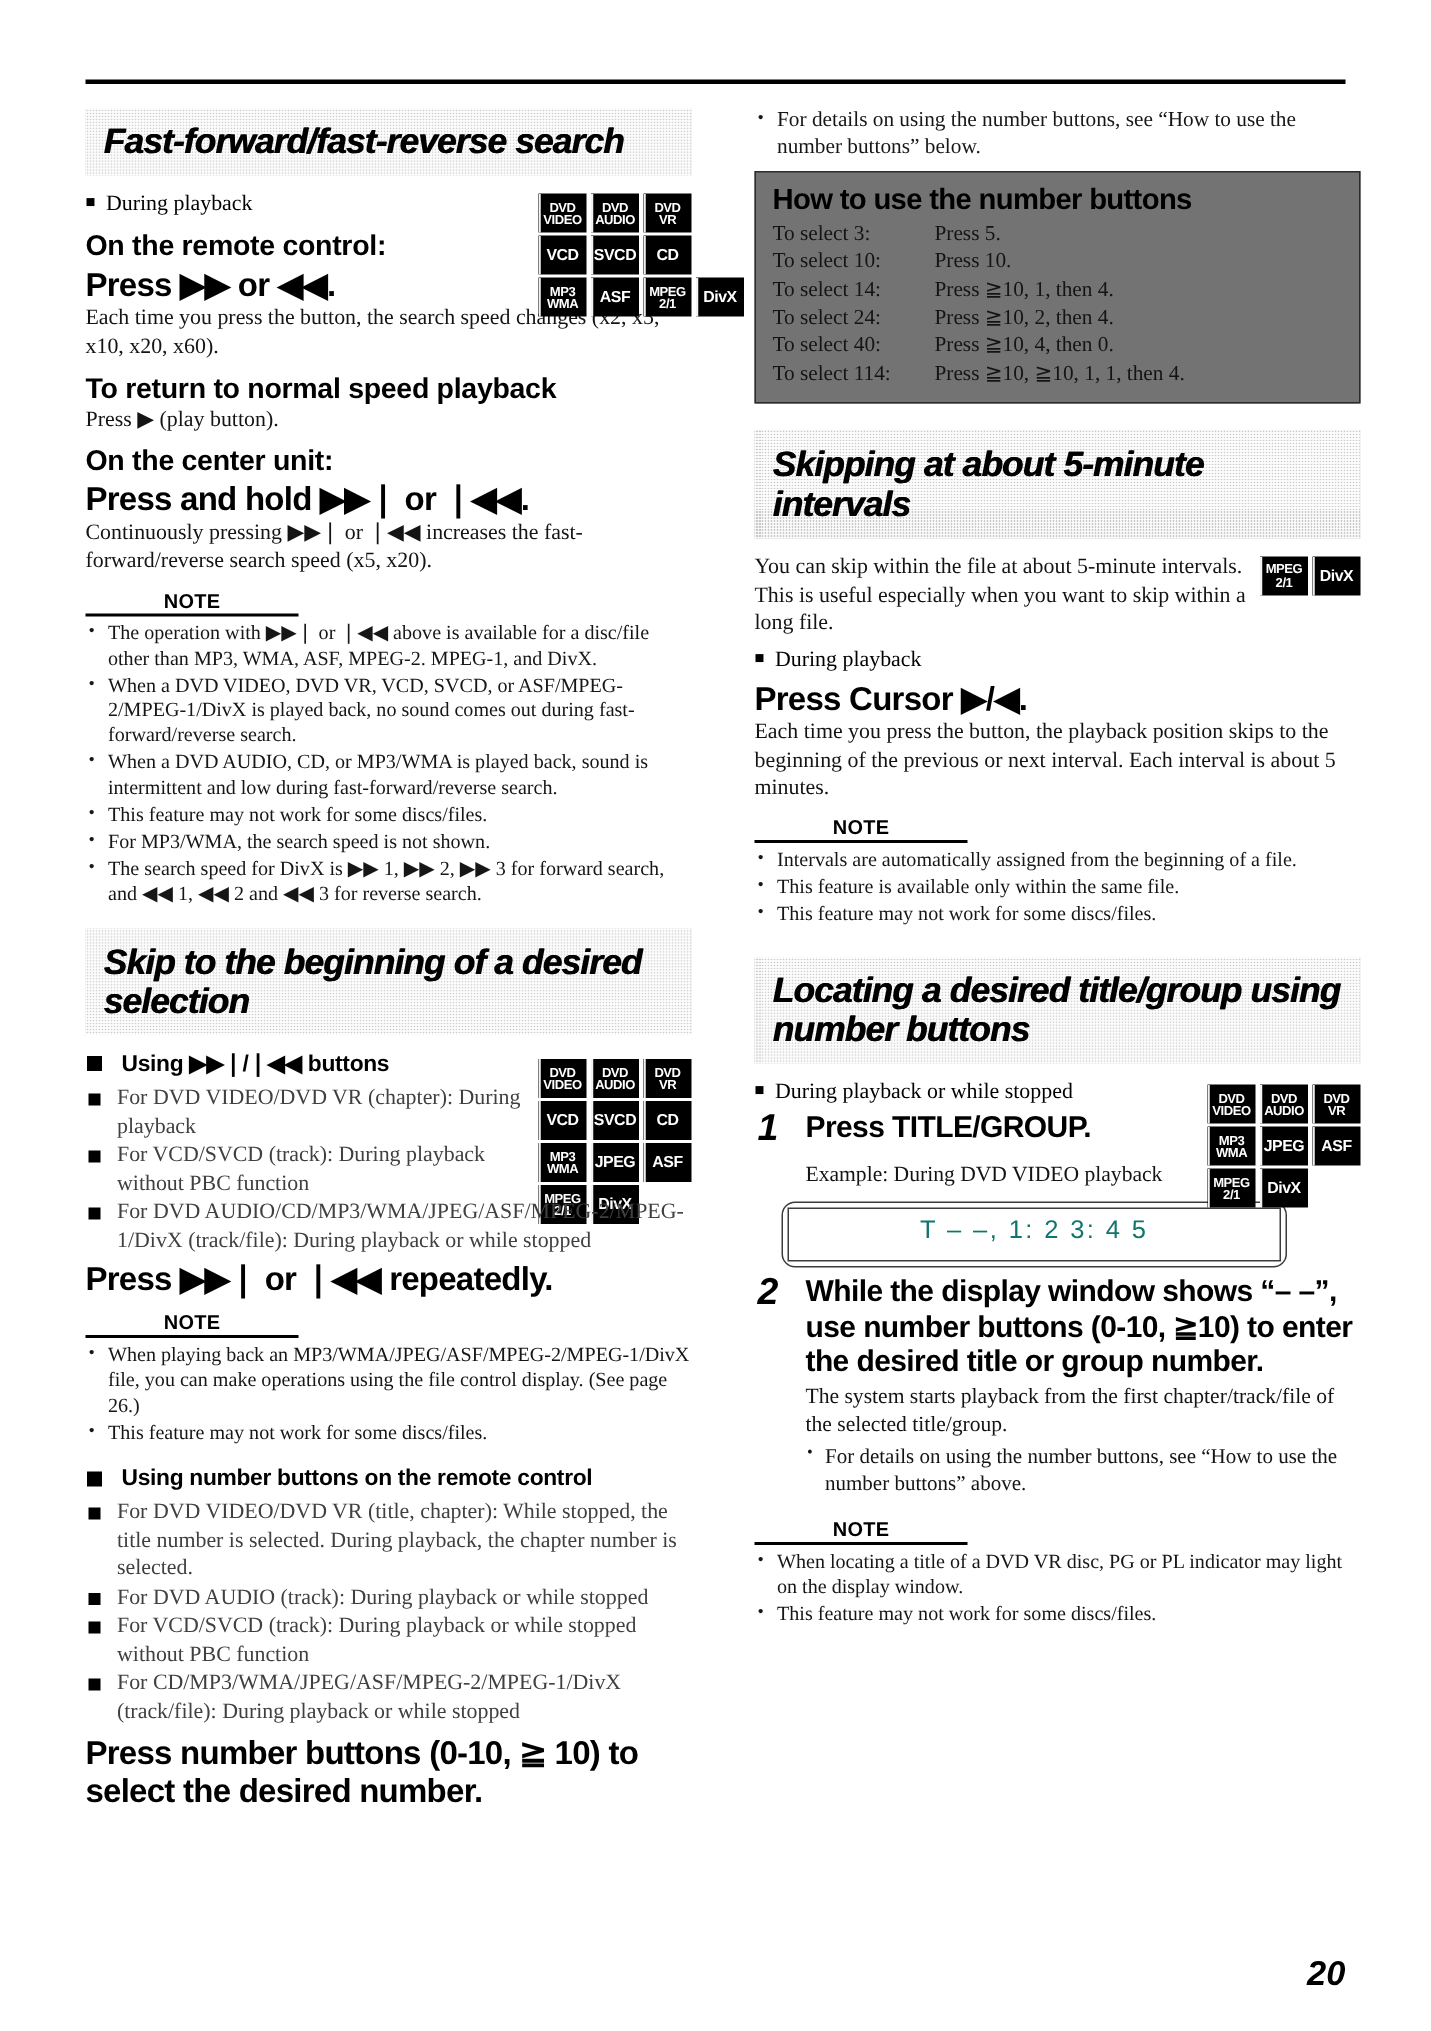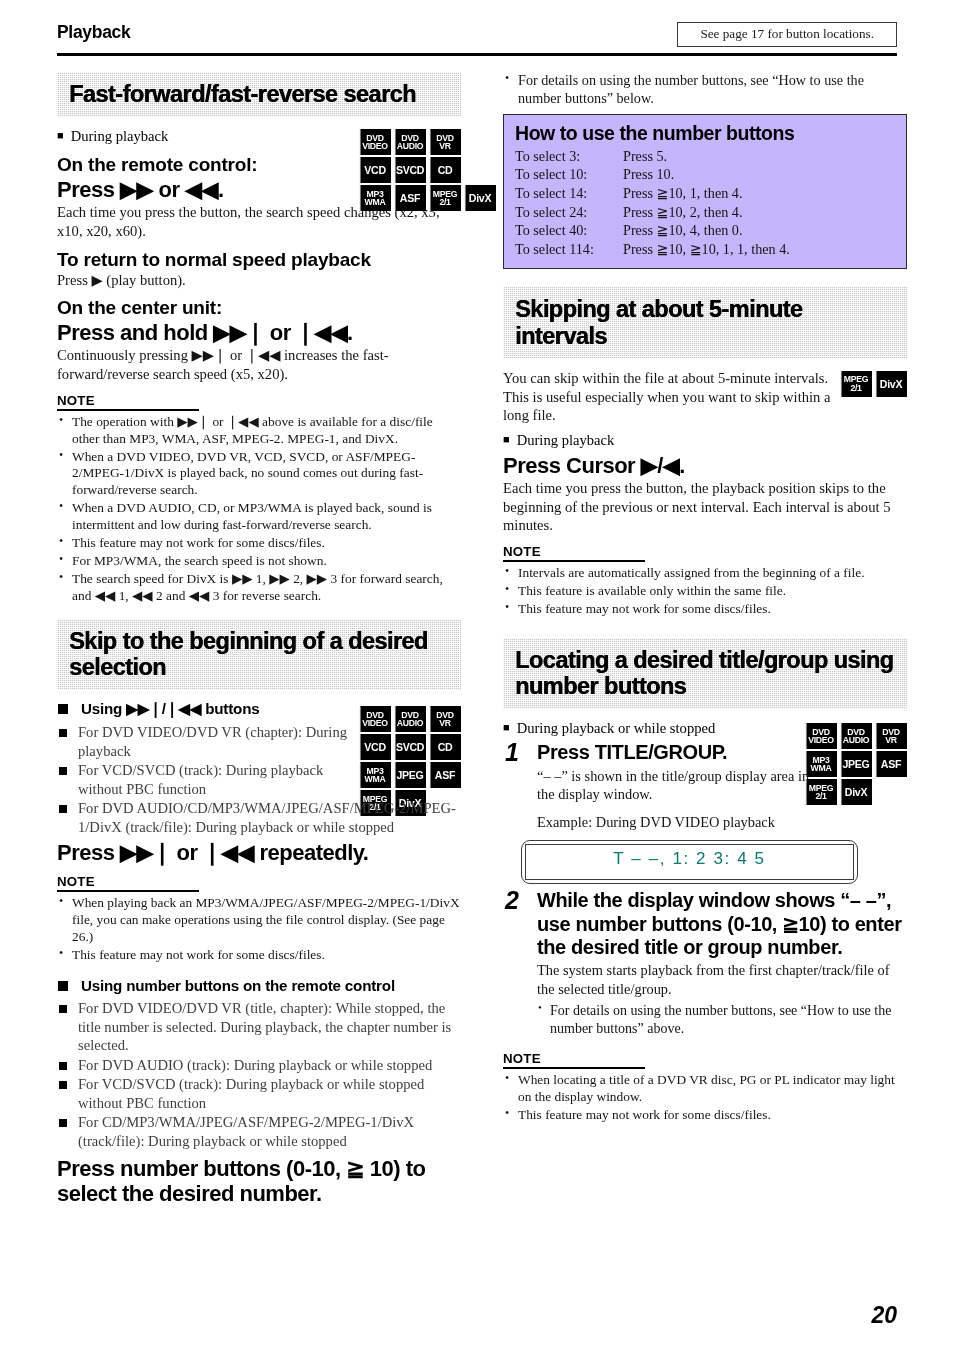--- a/index.html
+++ b/index.html
@@ -70,20 +70,21 @@
   
   .band {
     position: relative;
     background-color: #c9c9c9;
     background-image:
       repeating-linear-gradient(0deg, rgba(255,255,255,.85) 0 1px, rgba(255,255,255,0) 1px 2px),
       repeating-linear-gradient(90deg, rgba(255,255,255,.75) 0 1px, rgba(255,255,255,0) 1px 2px);
     padding: 9px 10px 10px 12px;
     margin: 0 0 10px 0;
     box-sizing: border-box;
+    font-style: italic;
   }
   .band h2 {
     margin: 0;
     font-family: "Liberation Sans", sans-serif;
     font-weight: bold;
     font-size: 23.5px;
     line-height: 1.12;
     letter-spacing: -0.55px;
     color: #000;
     text-shadow: 0.5px 0 0 #000;
@@ -134,20 +135,21 @@
   .note .note-label {
     font-family: "Liberation Sans", sans-serif;
     font-weight: bold;
     font-size: 13.3px;
     letter-spacing: 0.2px;
     display: block;
     border-bottom: 2.2px solid #000;
     width: 142px;
     padding-bottom: 1px;
     margin-bottom: 3px;
+    text-align: center;
   }
   .note ul {
     list-style: none;
     margin: 0;
     padding: 0;
   }
   .note li {
     font-family: "Liberation Serif", serif;
     font-size: 13.4px;
     line-height: 1.26;
@@ -242,21 +244,21 @@
   .badges-float {
     position: absolute;
     right: 0;
   }
 
   
   .howto-box {
     border: 1.6px solid #2b2b2b;
     padding: 7px 11px 9px 11px;
     margin: 6px 0 0 0;
-    background: #c4b5fd;
+    background: #737373;
   }
   .howto-box h3 {
     font-family: "Liberation Sans", sans-serif;
     font-weight: bold;
     font-size: 19.5px;
     letter-spacing: -0.45px;
     margin: 0 0 3px 0;
   }
   table.howto {
     border-collapse: collapse;
@@ -347,24 +349,20 @@
     font-size: 23px;
   }
 
   .rel { position: relative; }
 </style>
 </head>
 <body>
 
 <div class="page">
 
-  <div class="masthead">
-    <div class="chapter">Playback</div>
-    <div class="seepage-box">See page 17 for button locations.</div>
-  </div>
   <div class="rule-top"></div>
 
   <div class="col col-left">
 
     <div class="band">
       <h2>Fast-forward/fast-reverse search</h2>
     </div>
 
     <div class="rel">
       <div class="badges-float cols3" style="top:2px;">
@@ -620,21 +618,20 @@
             </div>
           <div class="badge blank"></div>
         </div>
       </div>
 
       <div class="cond"><span class="sq">■</span><span>During playback or while stopped</span></div>
 
       <div class="step">
         <span class="step-num">1</span>
         <div class="step-title">Press TITLE/GROUP.</div>
-        <p class="body" style="width:275px;">“– –” is shown in the title/group display area in the display window.</p>
         <p class="body" style="margin-top:9px;">Example: During DVD VIDEO playback</p>
       </div>
 
       <div class="dispwin">
         <div class="dispwin-inner">
           <span class="dispwin-text">T – –, 1: 2  3: 4  5</span>
         </div>
       </div>
 
       <div class="step" style="margin-top:5px;">

